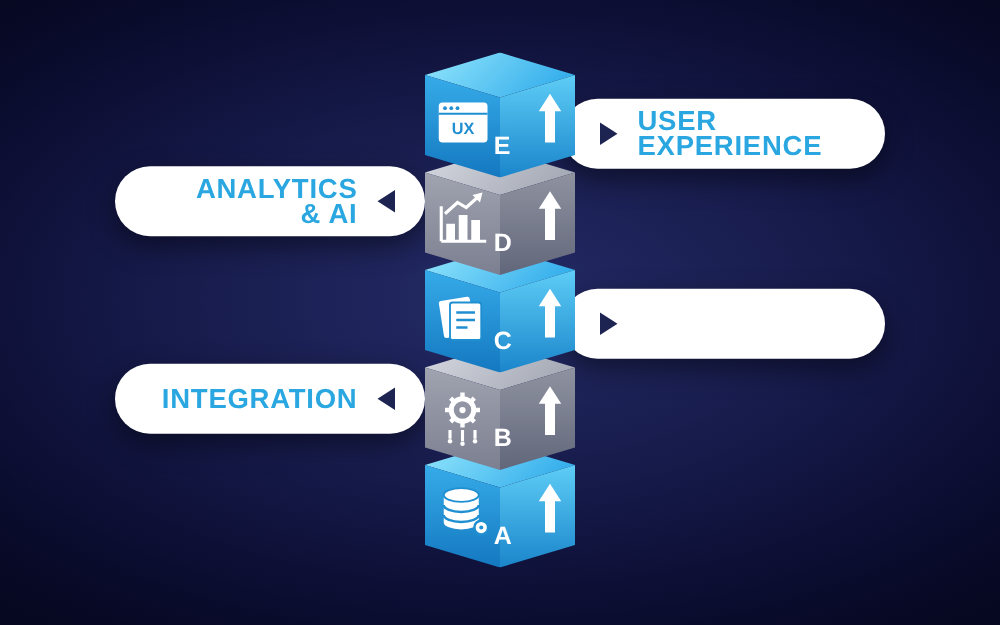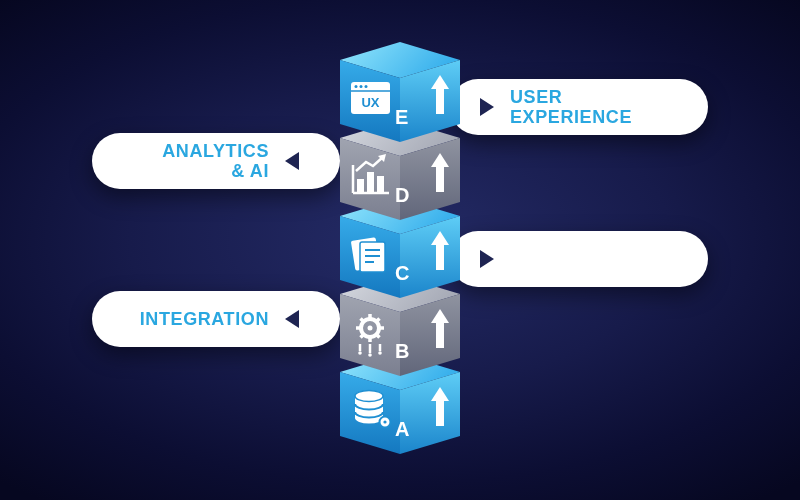--- a/index.html
+++ b/index.html
@@ -9,23 +9,23 @@
     font-family:"Liberation Sans", sans-serif;
     background: radial-gradient(ellipse 75% 65% at 50% 48%,
       #242b66 0%, #171b4b 45%, #0c0e33 75%, #060720 100%);
   }
   .pill {
     position:absolute; height:56px; background:#ffffff; border-radius:28px;
     display:flex; align-items:center; z-index:1;
     box-shadow:0 8px 22px rgba(0,0,0,0.45);
   }
   .pill-right { left:450px; width:258px; padding-left:30px; gap:16px; }
-  .pill-left  { left:92px;  width:248px; padding-right:41px; gap:16px; justify-content:flex-end; }
+  .pill-left  { left:92px;  width:248px; padding-right:24px; gap:16px; justify-content:flex-end; }
   .pill-text {
-    font-weight:bold; font-size:18px; line-height:20px;
+    font-weight:bold; font-size:22px; line-height:20px;
     color:#2aa7e0; letter-spacing:0.6px; white-space:nowrap;
   }
   .pill-left .pill-text { text-align:right; }
   .tri { width:0; height:0; border-top:9px solid transparent; border-bottom:9px solid transparent; flex:0 0 auto; }
   .tri-right { border-left:14px solid #1e2452; }
   .tri-left  { border-right:14px solid #1e2452; }
   .cube { position:absolute; left:340px; width:104px; height:100px; z-index:2; }
   .cube-letter {
     position:absolute; left:55px; top:64px; color:#ffffff;
     font-size:20px; font-weight:bold; letter-spacing:0.5px;

